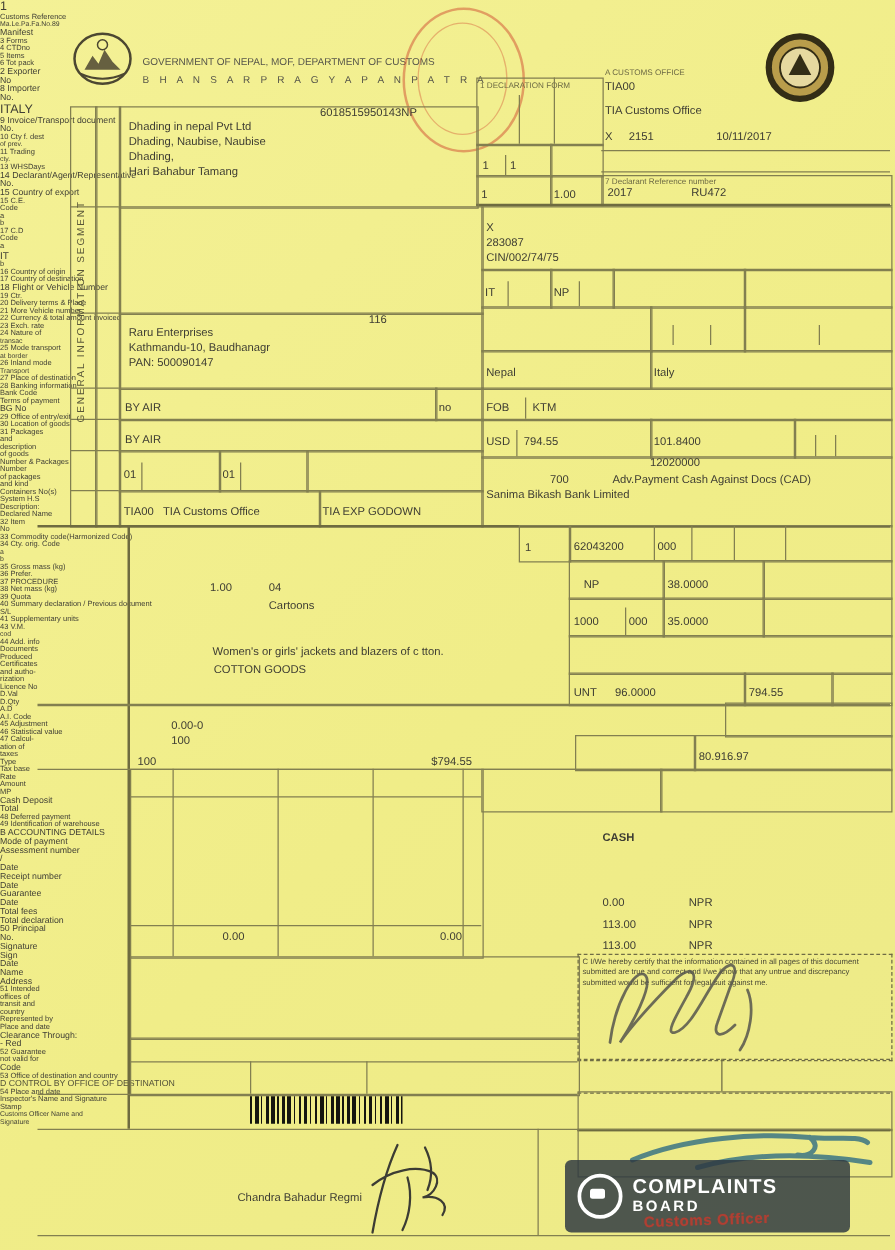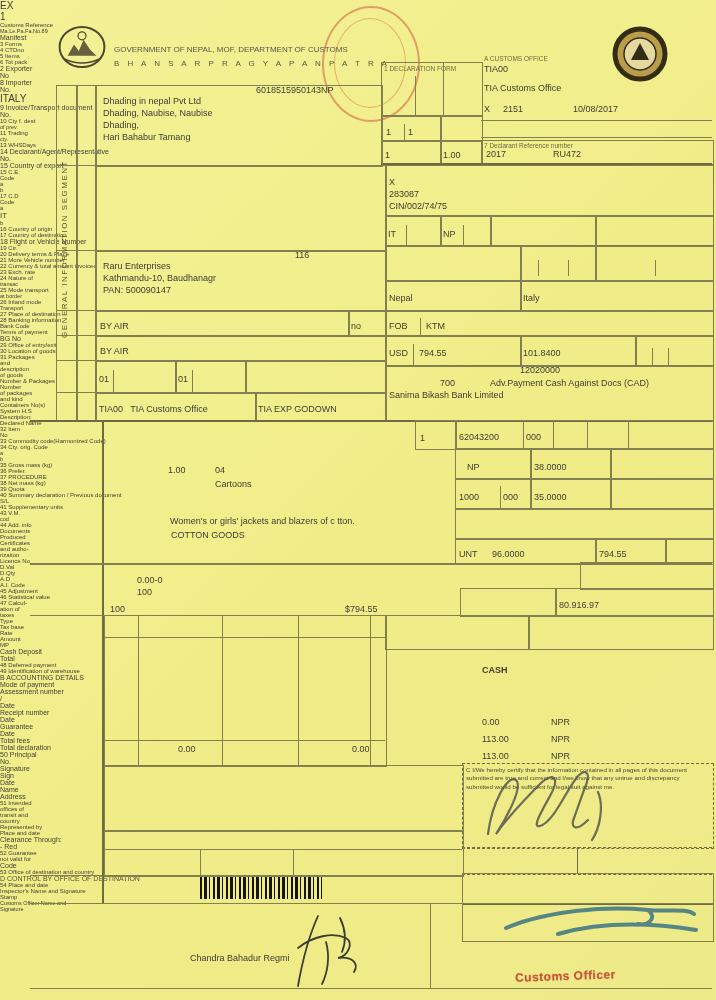--- a/index.html
+++ b/index.html
@@ -56,31 +56,30 @@
       </svg>
   </div>
 
   <div class="ring" style="left:322px;top:6px;width:94px;height:112px;border:2.5px solid rgba(205,60,40,.45);"></div>
   <div class="ring" style="left:334px;top:18px;width:70px;height:88px;border:1.5px solid rgba(205,60,40,.35);"></div>
 
   <div class="bx" style="left:381px;top:62px;width:100px;height:53px;"></div>
   <div class="L" style="left:384px;top:65px;">1 DECLARATION FORM</div>
   <div class="vl" style="left:415px;top:76px;height:39px;"></div>
     <div class="vl" style="left:443px;top:62px;height:53px;"></div>
-  <div class="V10" style="left:386px;top:90px;">EX</div>
   <div class="V10" style="left:421px;top:90px;">1</div>
 
   <div class="L" style="left:484px;top:55px;">A CUSTOMS OFFICE</div>
   <div class="V" style="left:484px;top:65px;">TIA00</div>
   <div class="V" style="left:484px;top:84px;">TIA Customs Office</div>
   <div class="L6" style="left:484px;top:97px;">Customs Reference</div>
   <div class="L5" style="left:632px;top:90px;">Ma.Le.Pa.Fa.No.89</div>
   <div class="V" style="left:484px;top:105px;">X</div>
   <div class="V" style="left:503px;top:105px;">2151</div>
-  <div class="V" style="left:573px;top:105px;">10/08/2017</div>
+  <div class="V" style="left:573px;top:105px;">10/11/2017</div>
   <div class="hl" style="left:481px;top:120px;width:231px;"></div>
   <div class="L7" style="left:484px;top:123px;">Manifest</div>
   <div class="hl" style="left:481px;top:137px;width:231px;"></div>
 
   <div class="bx" style="left:381px;top:115px;width:59px;height:25px;"></div>
   <div class="L6" style="left:383px;top:117px;">3 Forms</div>
   <div class="vl" style="left:404px;top:124px;height:16px;"></div>
   <div class="V" style="left:386px;top:128px;">1</div>
   <div class="V" style="left:408px;top:128px;">1</div>
   <div class="bx" style="left:440px;top:115px;width:41px;height:25px;"></div>
@@ -421,15 +420,22 @@
   <div class="V" style="left:190px;top:954px;">Chandra Bahadur Regmi</div>
   <div class="A" style="left:288px;top:908px;">
     <svg width="85" height="85" viewBox="0 0 85 85">
         <path d="M30,8 C20,30 14,55 10,78 M10,40 C25,28 45,24 58,30 C66,35 60,48 50,50 C62,48 72,54 66,64 M38,34 C42,48 40,64 34,76 M52,10 C58,22 58,34 54,44" stroke="#3c3c34" stroke-width="1.8" fill="none" stroke-linecap="round"></path>
       </svg>
   </div>
   <div class="L6" style="left:368px;top:958px;">Stamp</div>
   <div class="L5" style="left:436px;top:952px;">Customs Officer Name and</div>
   <div class="L5" style="left:436px;top:960px;">Signature</div>
 
+  <div class="wm">
+    <div class="wicon"></div>
+    <div class="wtxt">
+      <div class="wl1">COMPLAINTS</div>
+      <div class="wl2">BOARD</div>
+    </div>
+  </div>
   <div class="redstamp" style="left:515px;top:969px;z-index:6;">Customs Officer</div>
 
 </div>
 
 </body></html>

